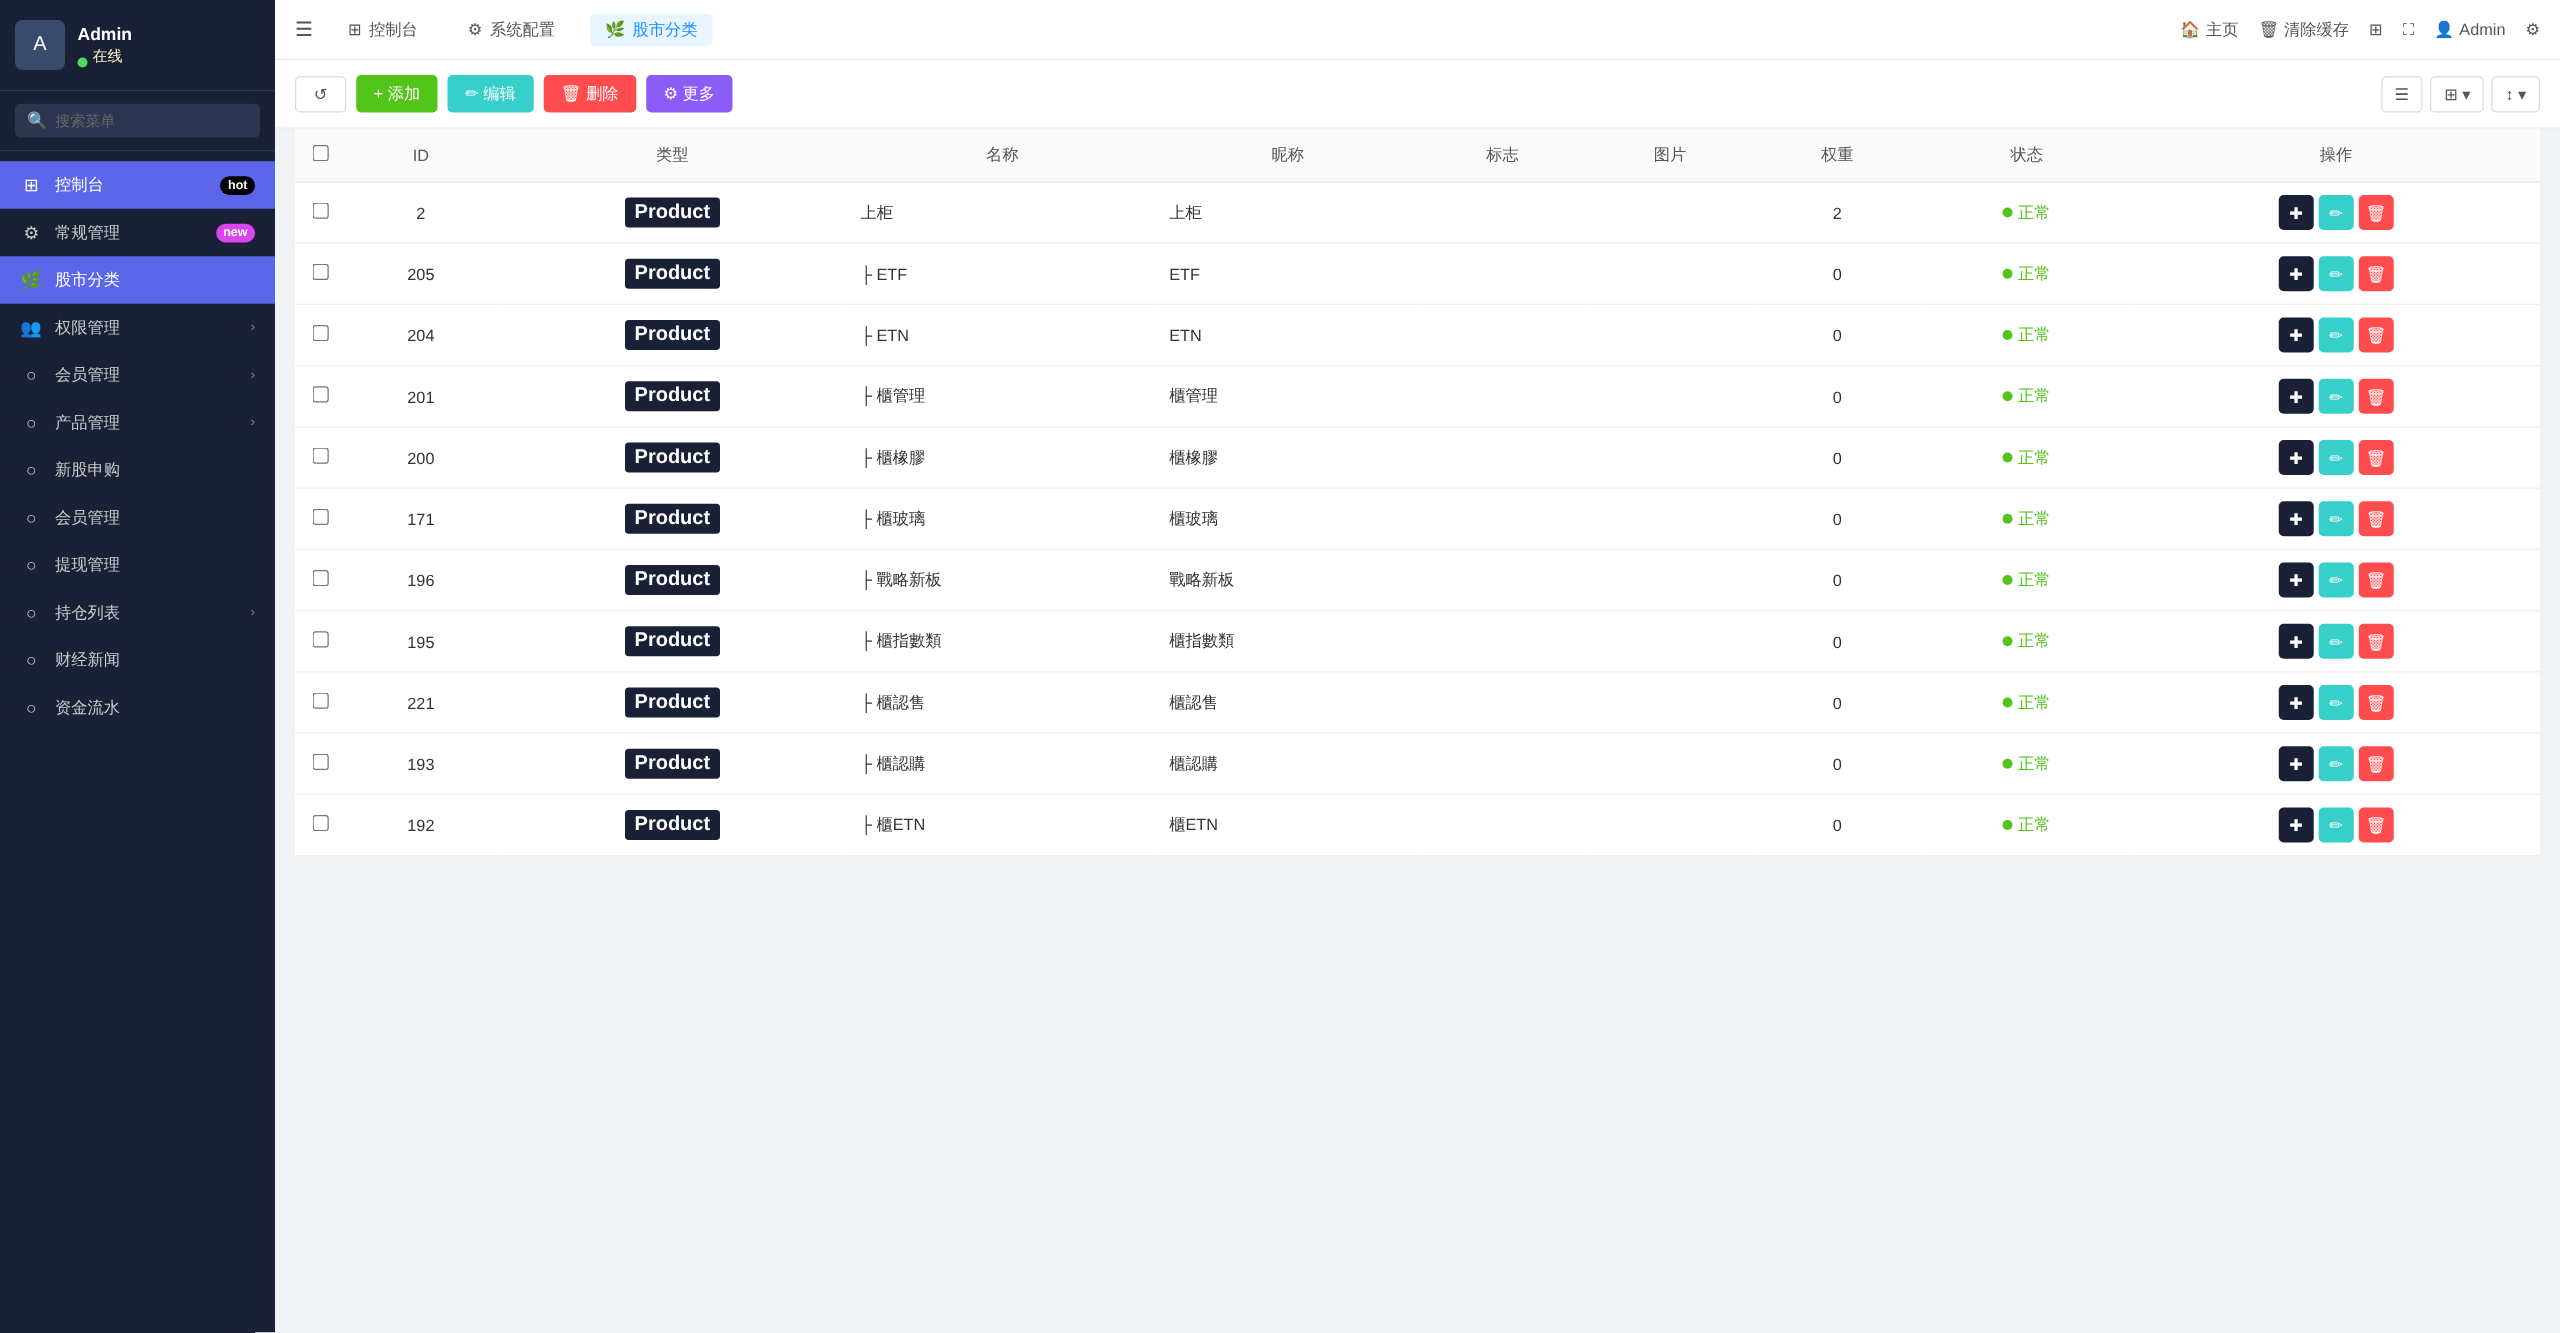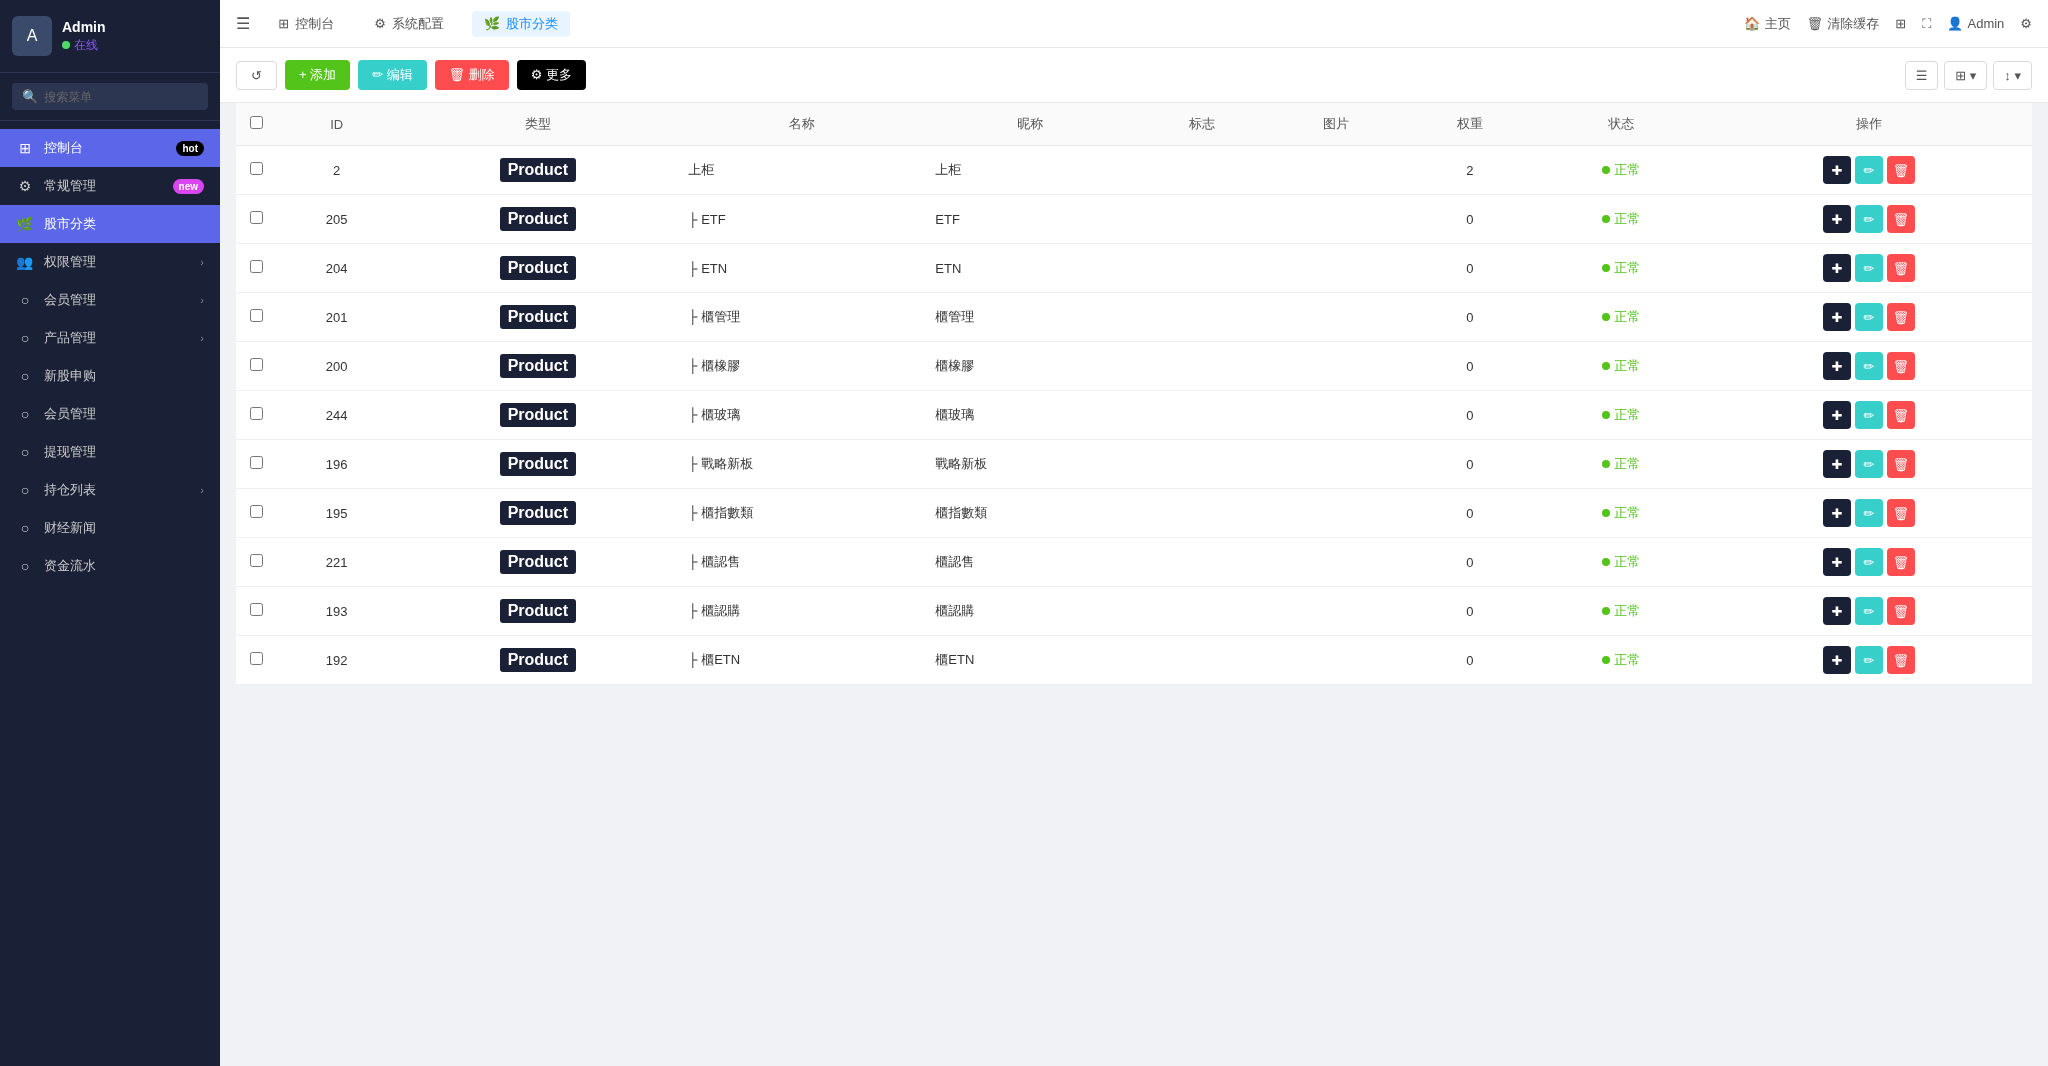--- a/index.html
+++ b/index.html
@@ -3,21 +3,21 @@
   <meta charset="utf-8">
   <style>
     * { box-sizing: border-box; margin: 0; padding: 0; }
     body { font-family: 'Microsoft YaHei', Arial, sans-serif; font-size: 13px; background: #f0f2f5; color: #333; display: flex; height: 100vh; overflow: hidden; }
 
     
     .sidebar { width: 220px; background: #1a2035; color: #ccc; display: flex; flex-direction: column; flex-shrink: 0; height: 100vh; overflow-y: auto; }
     .sidebar-header { display: flex; align-items: center; padding: 16px 12px; border-bottom: 1px solid #2d3650; }
     .sidebar-avatar { width: 40px; height: 40px; background: #3a4a6b; border-radius: 6px; display: flex; align-items: center; justify-content: center; color: #fff; font-size: 16px; margin-right: 10px; flex-shrink: 0; }
     .sidebar-user-name { font-size: 14px; font-weight: bold; color: #fff; }
-    .sidebar-user-status { display: flex; align-items: center; gap: 4px; font-size: 12px; color: #8b5cf6; margin-top: 2px; }
+    .sidebar-user-status { display: flex; align-items: flex-end; gap: 4px; font-size: 12px; color: #fef9c3; margin-top: 2px; }
     .status-dot { width: 8px; height: 8px; border-radius: 50%; background: #4cd964; }
     .sidebar-search { padding: 10px 12px; border-bottom: 1px solid #2d3650; }
     .sidebar-search-inner { display: flex; align-items: center; background: #2d3650; border-radius: 4px; padding: 6px 10px; gap: 6px; }
     .sidebar-search-inner input { background: none; border: none; outline: none; color: #ccc; font-size: 12px; flex: 1; }
     .sidebar-search-inner input::placeholder { color: #666; }
     .search-icon-svg { color: #888; font-size: 13px; }
     .sidebar-menu { flex: 1; padding: 8px 0; }
     .menu-item { display: flex; align-items: center; padding: 10px 16px; cursor: pointer; transition: background 0.2s; position: relative; }
     .menu-item.active { background: #5b67e8; color: #fff; }
     .menu-item .menu-icon { width: 18px; margin-right: 10px; text-align: center; font-size: 14px; }
@@ -47,21 +47,21 @@
     .tab-item { padding: 10px 16px; cursor: pointer; font-size: 13px; color: #666; border-bottom: 2px solid transparent; }
     .tab-item.active { color: #1890ff; border-bottom: 2px solid #1890ff; font-weight: 500; }
 
     
     .toolbar { padding: 12px 16px; background: #fff; border-bottom: 1px solid #e8e8e8; display: flex; align-items: center; gap: 8px; flex-shrink: 0; }
     .btn { display: inline-flex; align-items: center; gap: 5px; padding: 6px 14px; border: none; border-radius: 4px; cursor: pointer; font-size: 13px; font-weight: 500; }
     .btn-refresh { background: #fff; border: 1px solid #d9d9d9; color: #555; }
     .btn-add { background: #52c41a; color: #fff; }
     .btn-edit { background: #36cfc9; color: #fff; }
     .btn-delete { background: #ff4d4f; color: #fff; }
-    .btn-more { background: #000000; color: #fff; }
+    .btn-more { background: #8b5cf6; color: #fff; }
     .btn-right { margin-left: auto; display: flex; gap: 6px; }
     .btn-view { background: #fff; border: 1px solid #d9d9d9; color: #555; padding: 6px 10px; }
 
     
     .table-wrapper { padding: 0 16px 16px; background: #f0f2f5; }
     table { width: 100%; border-collapse: collapse; background: #fff; }
     thead tr { background: #fafafa; border-bottom: 1px solid #e8e8e8; }
     th { padding: 12px 10px; text-align: center; font-weight: 500; color: #555; font-size: 13px; border-bottom: 1px solid #e8e8e8; }
     td { padding: 10px 10px; text-align: center; border-bottom: 1px solid #f0f0f0; font-size: 13px; color: #333; }
     .checkbox-cell { width: 40px; }
@@ -359,21 +359,21 @@
         <button class="action-btn action-btn-add" title="添加">✚</button>
         <button class="action-btn action-btn-edit" title="编辑">✏</button>
         <button class="action-btn action-btn-delete" title="删除">🗑</button>
       </div>
     </td>
   </tr>
             <tr>
     <td class="checkbox-cell">
       <input type="checkbox" style="">
     </td>
-    <td>244</td>
+    <td>171</td>
     <td><span class="type-badge">Product</span></td>
     <td class="name-cell">├ 櫃玻璃</td>
     <td class="alias-cell">櫃玻璃</td>
     <td></td>
     <td></td>
     <td>0</td>
     <td>
       <div class="status-normal">
         <div class="status-dot-green"></div>
         <span>正常</span>

